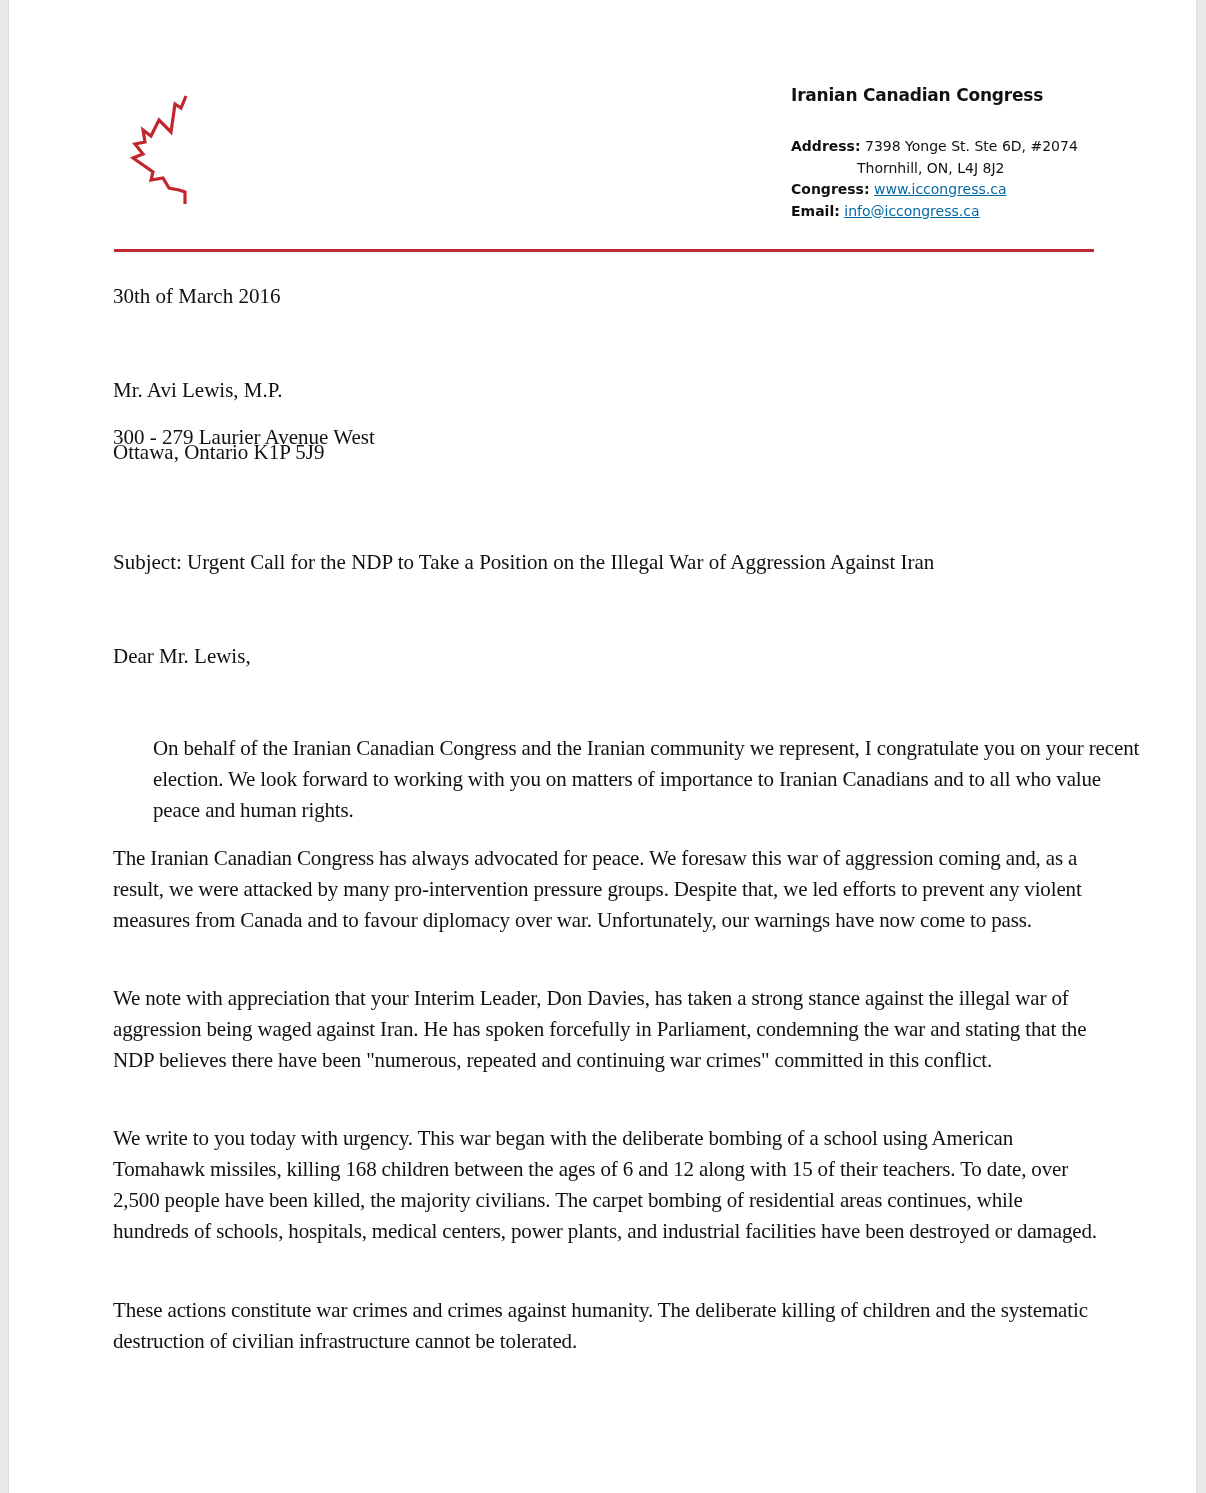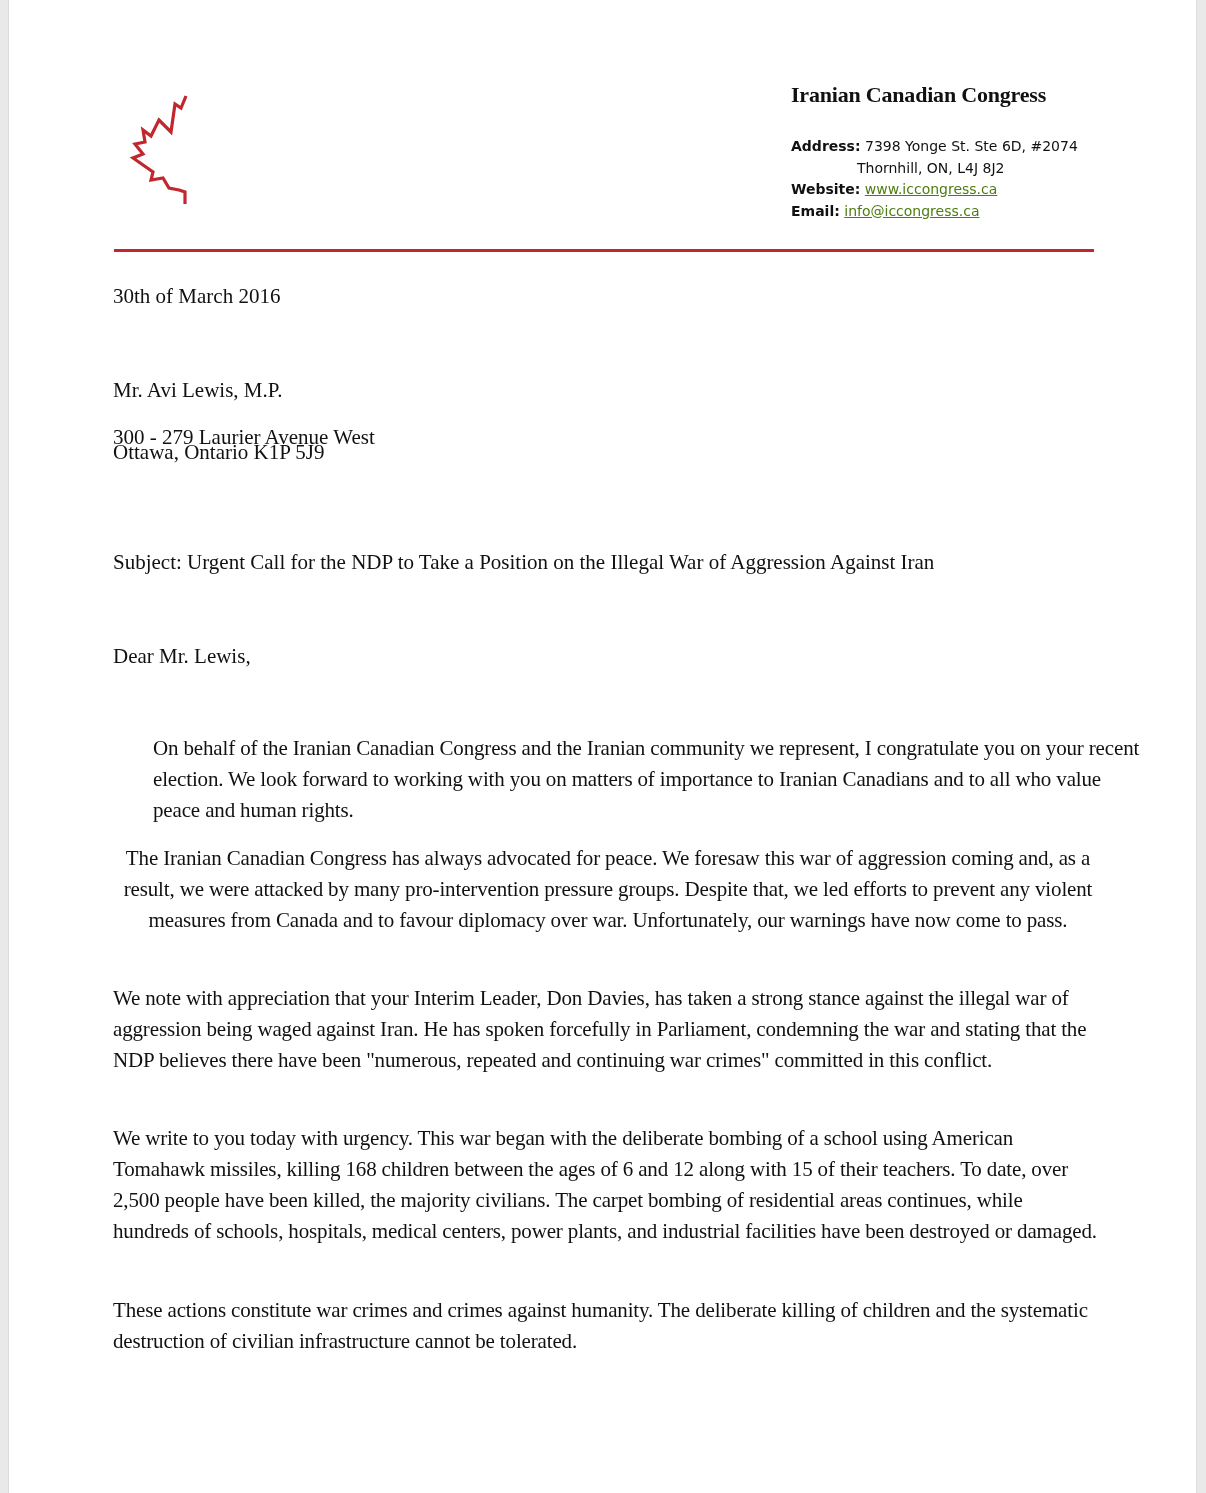--- a/index.html
+++ b/index.html
@@ -39,34 +39,33 @@
     .logo-text .l1 { letter-spacing: 4.5px; }
     .org-block {
       position: absolute;
       left: 783px;
       top: 82px;
       font-family: "DejaVu Sans", "Liberation Sans", sans-serif;
       color: #111;
     }
     .org-name {
       font-weight: bold;
-      font-size: 22px;
+      font-size: 17px;
       line-height: 26px;
       letter-spacing: -0.2px;
-      font-family: Liberation Serif, serif;
     }
     .org-lines {
       margin-top: 28px;
       font-size: 14px;
       line-height: 21.5px;
     }
     .org-lines b { font-weight: bold; }
     .org-lines .indent { padding-left: 66px; }
     .org-lines a {
-      color: #4d7c0f;
+      color: #0369a1;
       text-decoration: underline;
     }
     .rule {
       position: absolute;
       left: 106px;
       top: 249px;
       width: 980px;
       height: 3px;
       background: #c0282d;
     }
@@ -101,21 +100,21 @@
 
   <div class="org-block">
     <div class="org-name">Iranian Canadian Congress</div>
     <div class="org-lines">
       <div>
         <b>Address:</b>
         <span>7398 Yonge St. Ste 6D, #2074</span>
       </div>
       <div class="indent">Thornhill, ON, L4J 8J2</div>
       <div>
-        <b>Website:</b>
+        <b>Congress:</b>
         <a>www.iccongress.ca</a>
       </div>
       <div>
         <b>Email:</b>
         <a>info@iccongress.ca</a>
       </div>
     </div>
   </div>
 
   <div class="rule"></div>
@@ -125,19 +124,19 @@
 
     <div class="blk" style="top:375px;text-align:center;">Mr. Avi Lewis, M.P.</div>
     <div class="blk" style="top:422px;">300 - 279 Laurier Avenue West</div>
     <div class="blk" style="top:437px;">Ottawa, Ontario K1P 5J9</div>
 
     <div class="blk" style="top:547px;">Subject: Urgent Call for the NDP to Take a Position on the Illegal War of Aggression Against Iran</div>
 
     <div class="blk" style="top:641px;">Dear Mr. Lewis,</div>
 
     <div class="para" style="top:733px;margin-left:40px;">On behalf of the Iranian Canadian Congress and the Iranian community we represent, I congratulate you on your recent election. We look forward to working with you on matters of importance to Iranian Canadians and to all who value peace and human rights.</div>
-    <div class="para" style="top:843px;text-align:center;">The Iranian Canadian Congress has always advocated for peace. We foresaw this war of aggression coming and, as a result, we were attacked by many pro-intervention pressure groups. Despite that, we led efforts to prevent any violent measures from Canada and to favour diplomacy over war. Unfortunately, our warnings have now come to pass.</div>
+    <div class="para" style="top:843px;">The Iranian Canadian Congress has always advocated for peace. We foresaw this war of aggression coming and, as a result, we were attacked by many pro-intervention pressure groups. Despite that, we led efforts to prevent any violent measures from Canada and to favour diplomacy over war. Unfortunately, our warnings have now come to pass.</div>
     <div class="para" style="top:983px;">We note with appreciation that your Interim Leader, Don Davies, has taken a strong stance against the illegal war of aggression being waged against Iran. He has spoken forcefully in Parliament, condemning the war and stating that the NDP believes there have been "numerous, repeated and continuing war crimes" committed in this conflict.</div>
     <div class="para" style="top:1123px;">We write to you today with urgency. This war began with the deliberate bombing of a school using American Tomahawk missiles, killing 168 children between the ages of 6 and 12 along with 15 of their teachers. To date, over 2,500 people have been killed, the majority civilians. The carpet bombing of residential areas continues, while hundreds of schools, hospitals, medical centers, power plants, and industrial facilities have been destroyed or damaged.</div>
     <div class="para" style="top:1295px;">These actions constitute war crimes and crimes against humanity. The deliberate killing of children and the systematic destruction of civilian infrastructure cannot be tolerated.</div>
   </div>
 
 </div>
 
 </body></html>

